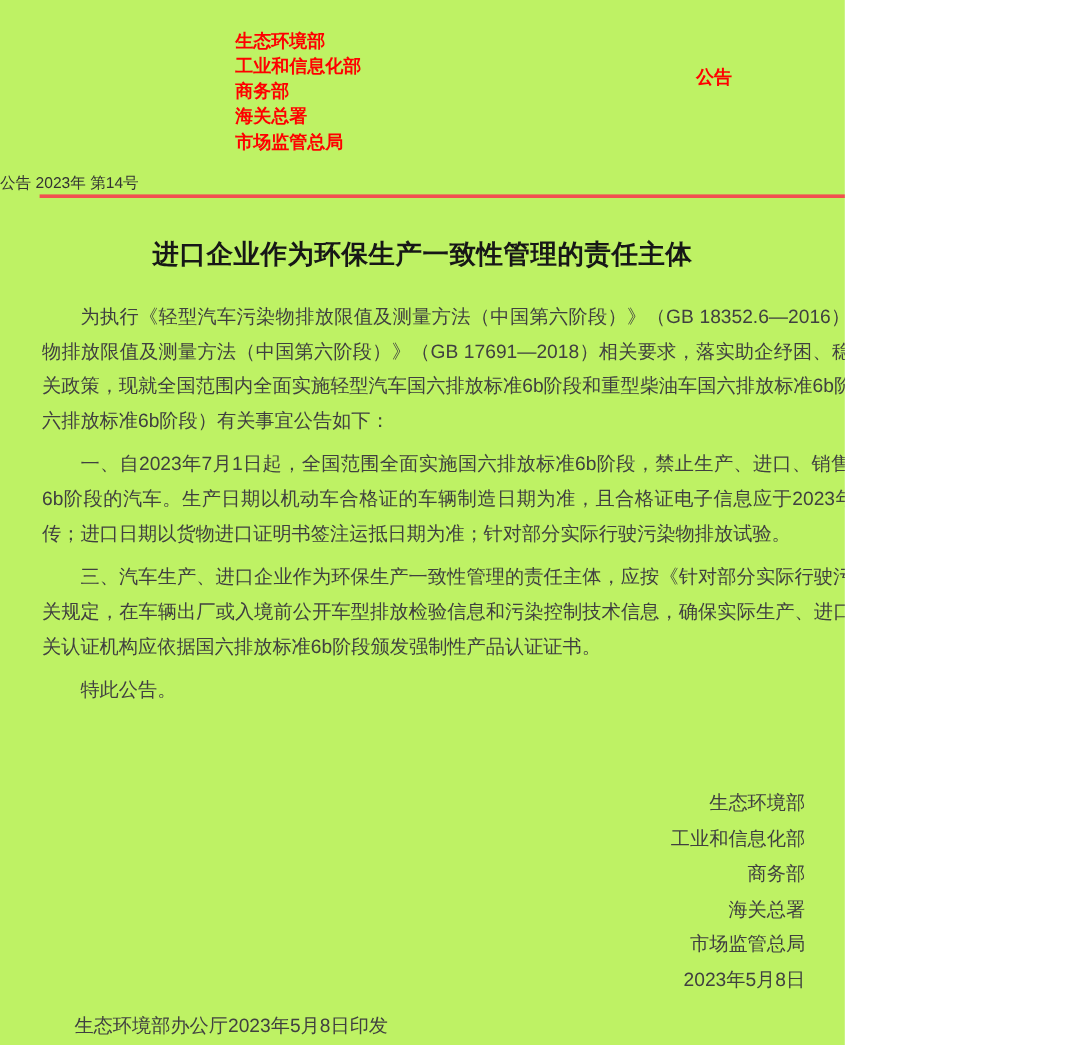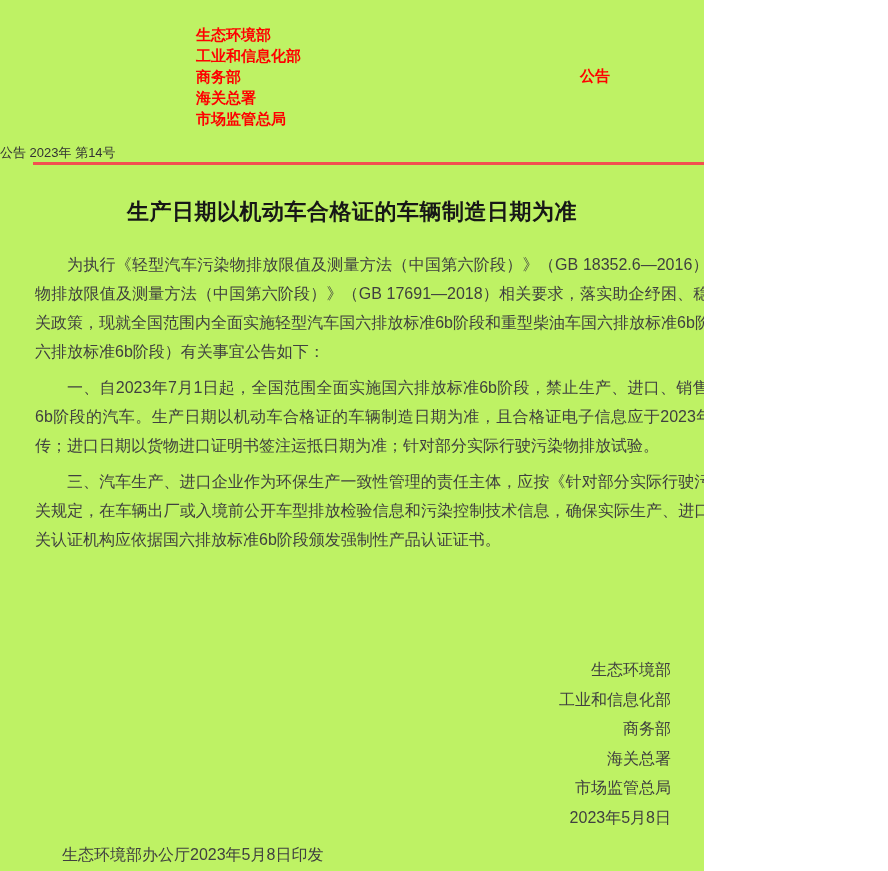--- a/index.html
+++ b/index.html
@@ -23,21 +23,21 @@
     top: 24px;
     color: var(--accent-red);
     font-weight: bold;
     font-size: 15px;
     line-height: 21px;
     white-space: nowrap;
   }
   .doc-type {
     position: absolute;
     left: 580px;
-    top: 67px;
+    top: 56px;
     color: var(--accent-red);
     font-weight: bold;
     font-size: 15px;
     line-height: 17px;
     white-space: nowrap;
   }
 
   
   .doc-number {
     position: absolute;
@@ -124,26 +124,27 @@
     <div>海关总署</div>
     <div>市场监管总局</div>
   </div>
 
   <div class="doc-type">公告</div>
 
   <div class="doc-number">公告 2023年 第14号</div>
 
   <div class="divider"></div>
 
-  <div class="doc-title">生产日期以机动车合格证的车辆制造日期为准</div>
+  <div class="doc-title">进口企业作为环保生产一致性管理的责任主体</div>
 
   <div class="doc-body">
     <p>为执行《轻型汽车污染物排放限值及测量方法（中国第六阶段）》（GB 18352.6—2016）和《重型柴油车污染物排放限值及测量方法（中国第六阶段）》（GB 17691—2018）相关要求，落实助企纾困、稳定和扩大汽车消费相关政策，现就全国范围内全面实施轻型汽车国六排放标准6b阶段和重型柴油车国六排放标准6b阶段（以下合并简称国六排放标准6b阶段）有关事宜公告如下：</p>
     <p>一、自2023年7月1日起，全国范围全面实施国六排放标准6b阶段，禁止生产、进口、销售不符合国六排放标准6b阶段的汽车。生产日期以机动车合格证的车辆制造日期为准，且合格证电子信息应于2023年7月1日0时前完成上传；进口日期以货物进口证明书签注运抵日期为准；针对部分实际行驶污染物排放试验。</p>
     <p>三、汽车生产、进口企业作为环保生产一致性管理的责任主体，应按《针对部分实际行驶污染物排放试验》等有关规定，在车辆出厂或入境前公开车型排放检验信息和污染控制技术信息，确保实际生产、进口的车辆符合要求。相关认证机构应依据国六排放标准6b阶段颁发强制性产品认证证书。</p>
+    <p class="closing">特此公告。</p>
   </div>
 
   <div class="signature">
     <div>生态环境部</div>
     <div>工业和信息化部</div>
     <div>商务部</div>
     <div>海关总署</div>
     <div>市场监管总局</div>
     <div>2023年5月8日</div>
   </div>

